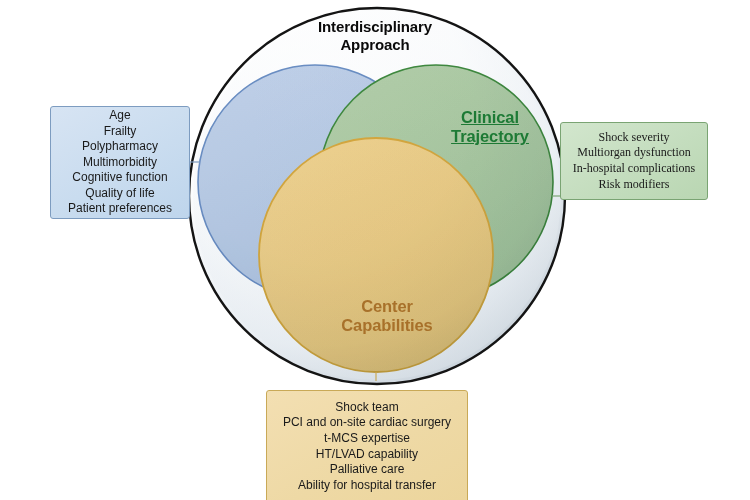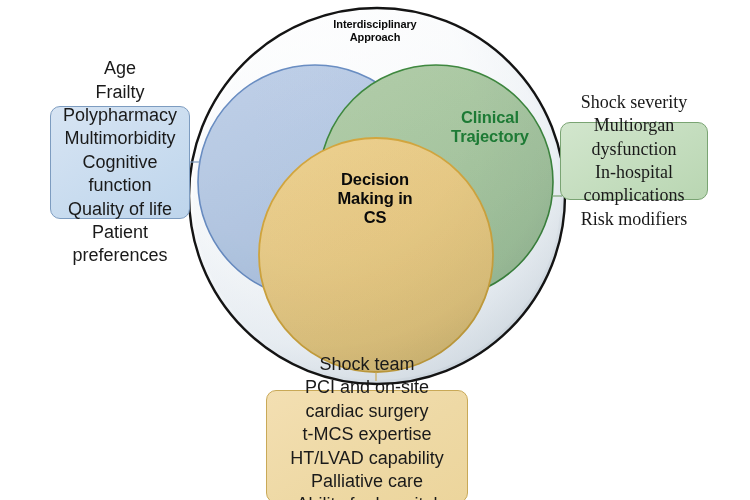--- a/index.html
+++ b/index.html
@@ -46,60 +46,61 @@
     width: 120px;
     font-size: 16.5px;
     color: #1f4e9c;
   }
   #label-clinical-trajectory {
     left: 425px;
     top: 108px;
     width: 130px;
     font-size: 16.5px;
     color: #1d7a35;
+    text-decoration: underline;
   }
   #label-center-capabilities {
     left: 312px;
     top: 297px;
     width: 150px;
     font-size: 16.5px;
     color: #a8712a;
   }
   #label-decision-core {
     left: 315px;
     top: 170px;
     width: 120px;
     font-size: 16.5px;
     color: #0a0a0a;
     line-height: 1.16;
   }
   #label-interdisciplinary {
     left: 305px;
     top: 18px;
     width: 140px;
-    font-size: 11px;
+    font-size: 15px;
     color: #0a0a0a;
     font-weight: bold;
     line-height: 1.2;
   }
 
   
   .callout {
     position: absolute;
     box-sizing: border-box;
-    border-radius: 10px;
+    border-radius: 3px;
     text-align: center;
     line-height: 1.3;
     white-space: pre-line;
     display: flex;
     align-items: center;
     justify-content: center;
-    font-size: 18px;
+    font-size: 12px;
     color: #1a1a1a;
-    padding: 6px 16px;
+    padding: 6px 8px;
   }
 
   #box-patient-factors {
     left: 50px;
     top: 106px;
     width: 140px;
     height: 113px;
     background: linear-gradient(150deg, #d7e4f3 0%, #c9dcef 55%, #bed5ec 100%);
     border: 1.3px solid #7d9cc0;
   }
@@ -170,24 +171,23 @@
     <line x1="376" y1="372" x2="376" y2="381" stroke="#c9a957" stroke-width="1.2"></line>
   </svg>
 
   <div class="circle-label" id="label-interdisciplinary">Interdisciplinary
 Approach</div>
 
 
   <div class="circle-label" id="label-clinical-trajectory">Clinical
 Trajectory</div>
 
-
-  <div class="circle-label" id="label-decision-core">Decision
-Making in
-CS</div>
+  <div class="circle-label" id="label-center-capabilities">Center
+Capabilities</div>
+
 
   <div class="callout" id="box-patient-factors">Age
 Frailty
 Polypharmacy
 Multimorbidity
 Cognitive function
 Quality of life
 Patient preferences</div>
 
   <div class="callout" id="box-clinical-trajectory">Shock severity

